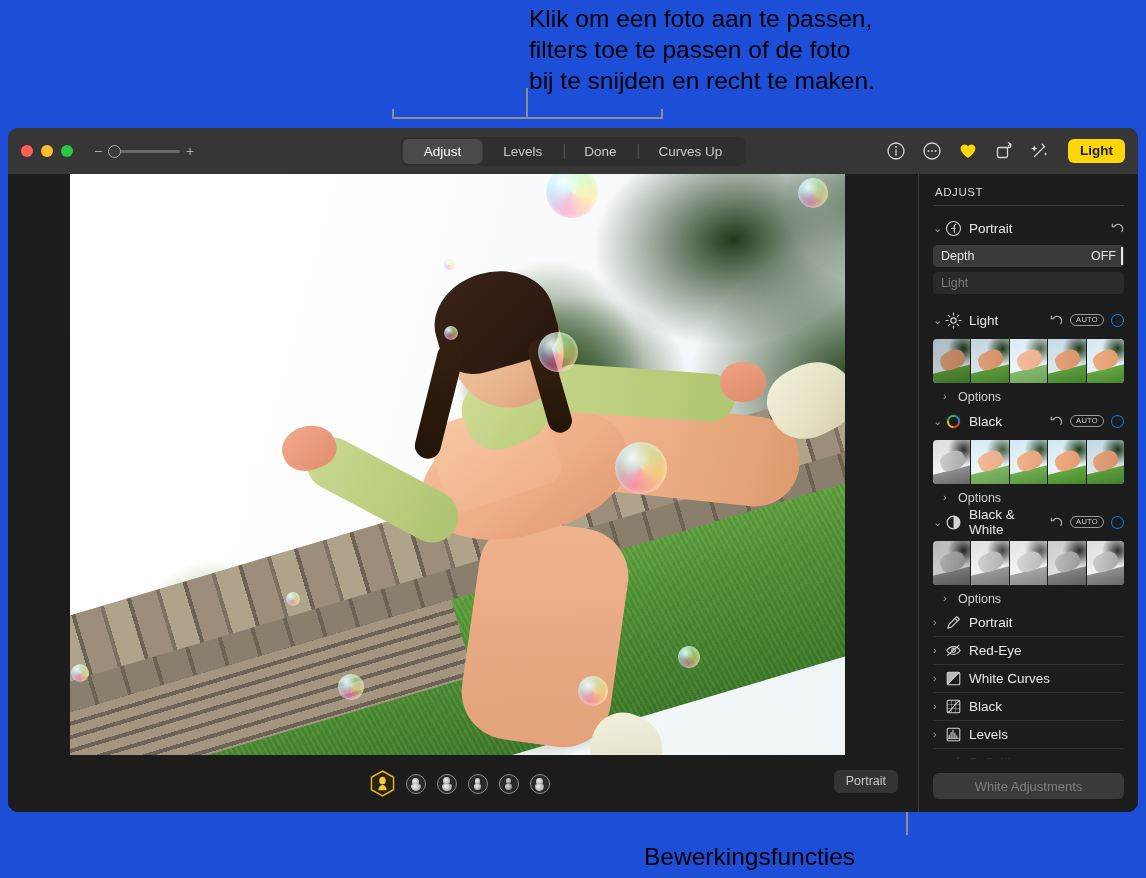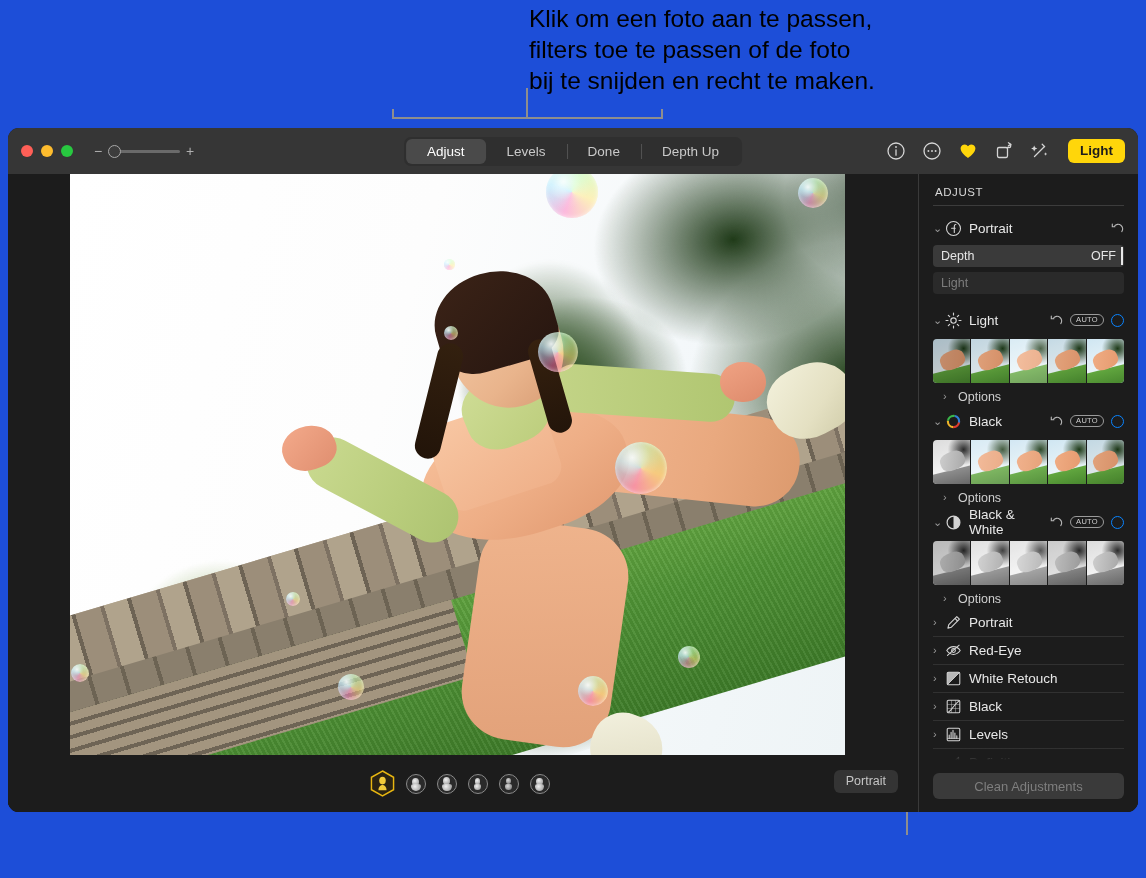--- a/index.html
+++ b/index.html
@@ -340,20 +340,21 @@
   }
 </style>
 </head>
 <body>
 
 <div id="root">
 
   <div id="callout-top" class="callout-text">Klik om een foto aan te passen,
 filters toe te passen of de foto
 bij te snijden en recht te maken.</div>
+  <div id="callout-bottom" class="callout-text">Bewerkingsfuncties</div>
 
   <div id="br-h" class="rule"></div>
   <div id="br-vl" class="rule"></div>
   <div id="br-vr" class="rule"></div>
   <div id="br-stem" class="rule"></div>
 
   <div id="cb-top" class="rule"></div>
   <div id="cb-v" class="rule"></div>
   <div id="cb-h" class="rule"></div>
   <div id="cb-stem" class="rule"></div>
@@ -373,21 +374,21 @@
           <div id="zs-track"></div>
           <div id="zs-handle"></div>
         </div>
         <span class="zs-sign">+</span>
       </div>
 
       <div id="mode-tabs">
         <div class="mode-tab active">Adjust</div>
         <div class="mode-tab">Levels</div>
         <div class="mode-tab">Done</div>
-        <div class="mode-tab">Depth Up</div>
+        <div class="mode-tab">Curves Up</div>
       </div>
 
       <div id="tool-right">
         <span class="tb-icon">
           <svg viewBox="0 0 20 20" fill="none" stroke="currentColor" stroke-width="1.3">
             <circle cx="10" cy="10" r="8"></circle>
             <circle cx="10" cy="6" r="0.9" fill="currentColor" stroke="none"></circle>
             <path d="M10 8.8v5.4" stroke-linecap="round"></path>
           </svg>
         </span>
@@ -755,21 +756,21 @@
 
           <div class="list-item">
             <span class="chev">›</span>
             <span class="sec-icon">
               <svg viewBox="0 0 17 17" fill="none" stroke="currentColor" stroke-width="1.05">
                 <rect x="2.2" y="2.2" width="12.6" height="12.6" rx="1.4"></rect>
                 <path d="M14.8 2.2L2.2 14.8" stroke-width="0.9"></path>
                 <path d="M2.2 2.2h12.6L2.2 14.8z" fill="currentColor" stroke="none" opacity="0.85"></path>
               </svg>
             </span>
-            <span class="li-label">White Retouch</span>
+            <span class="li-label">White Curves</span>
           </div>
 
           <div class="list-item">
             <span class="chev">›</span>
             <span class="sec-icon">
               <svg viewBox="0 0 17 17" fill="none" stroke="currentColor" stroke-width="1.05">
                 <rect x="2.2" y="2.2" width="12.6" height="12.6" rx="1.4"></rect>
                 <path d="M6.5 2.2v12.6M10.5 2.2v12.6M2.2 6.5h12.6M2.2 10.5h12.6" stroke-width="0.6" opacity="0.7"></path>
                 <path d="M2.6 14.4c4-1 5.4-7.4 11.8-11.8" stroke-width="1.1"></path>
               </svg>
@@ -796,18 +797,18 @@
                 <path d="M13.6 3.4v10.2H2.4z"></path>
               </svg>
             </span>
             <span class="li-label">Definition</span>
           </div>
 
         </div>
 
         <div id="sb-fade"></div>
 
-        <div id="reset-adjustments">Clean Adjustments</div>
+        <div id="reset-adjustments">White Adjustments</div>
       </div>
 
     </div>
   </div>
 </div>
 
 </body></html>

